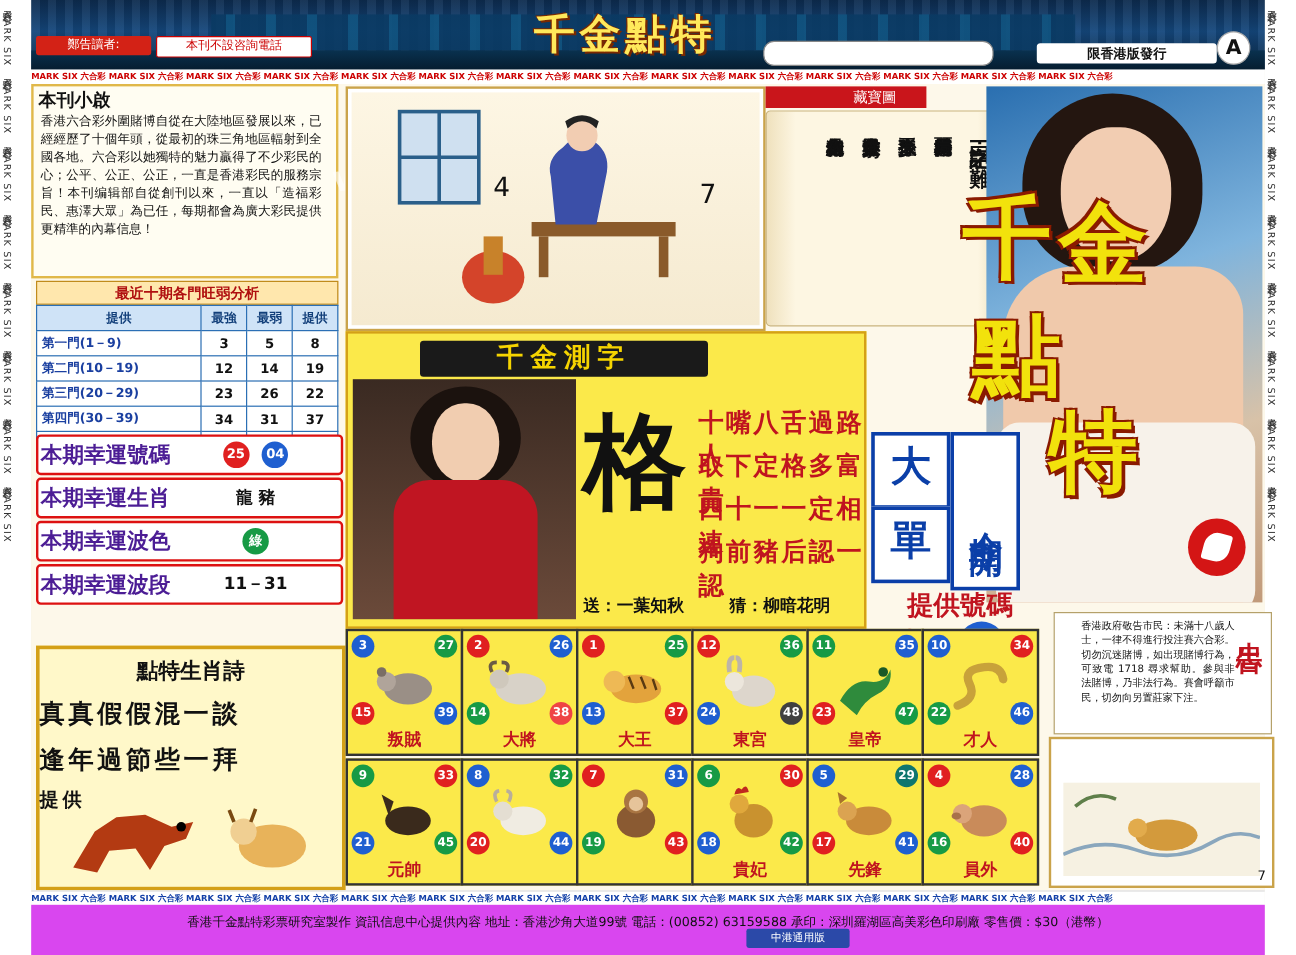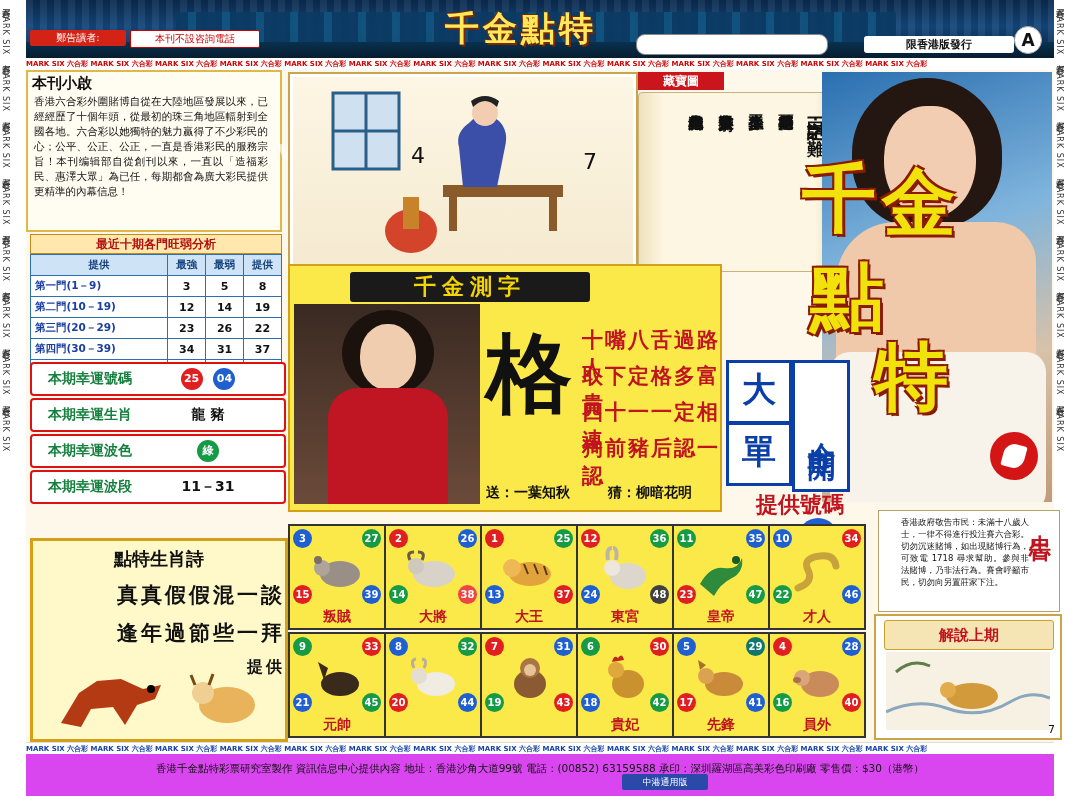--- a/index.html
+++ b/index.html
@@ -59,65 +59,65 @@
      font-weight:bold;color:#b01010;line-height:18px;}
   table.st{border-collapse:collapse;width:252px;font-size:11px;}
   table.st th,table.st td{border:1px solid #2b6fb5;text-align:center;height:18px;color:#111;}
   table.st th{background:#cfe3f7;color:#123f7a;font-weight:bold;font-size:10.5px;}
   table.st td.lbl{background:#fff;color:#1a3fa0;font-weight:bold;font-size:10.5px;text-align:left;padding-left:4px;}
   table.st td.val{background:#fff;font-weight:bold;color:#111;}
 
   
   .lrow{position:absolute;left:4px;width:252px;height:30px;border:2px solid #d11;background:#fff;
      border-radius:4px;display:flex;align-items:center;}
-  .lrow .lbl{font-size:14px;font-weight:bold;color:#15803d;padding-left:16px;white-space:nowrap;}
+  .lrow .lbl{font-size:18px;font-weight:bold;color:#4c1d95;padding-left:2px;white-space:nowrap;}
   .lrow .vals{flex:1;text-align:center;font-size:14px;font-weight:bold;color:#111;}
   .ball{display:inline-block;width:22px;height:22px;border-radius:50%;color:#fff;font-size:11px;
      line-height:22px;text-align:center;font-weight:bold;margin:0 3px;}
   .ball.red{background:#e02020;}
   .ball.blue{background:#1f5fd0;}
   .ball.green{background:#179a45;}
 
   
   #poem{position:absolute;left:4px;top:468px;width:252px;height:198px;background:#fff8c9;border:3px solid #d4a017;}
   .poem-title{position:absolute;left:0;top:6px;width:100%;text-align:center;font-size:18px;font-weight:bold;color:#111;}
-  .poem-line{position:absolute;left:0;width:100%;text-align:right;font-size:21px;font-weight:bold;color:#111;
+  .poem-line{position:absolute;left:0;width:100%;text-align:left;font-size:21px;font-weight:bold;color:#111;
      letter-spacing:3px;}
   .horse{position:absolute;left:18px;bottom:6px;width:120px;height:70px;}
   .goat{position:absolute;right:20px;bottom:8px;width:78px;height:62px;}
 
   
   #illus{position:absolute;left:262px;top:2px;width:346px;height:200px;background:#ffffff;border:2px solid #caa34a;}
   #illus .scene{position:absolute;inset:3px;background:linear-gradient(180deg,#fdf6e4,#f5ead0);}
 
   
   #riddle{position:absolute;left:612px;top:22px;width:200px;height:178px;
      background:linear-gradient(90deg,#efe1bd,#fdf6e2 12%,#fdf6e2 88%,#e6d6ad);
      border:1px solid #c9b37c;border-radius:4px;}
   .riddle-tag{position:absolute;left:612px;top:2px;width:86px;height:18px;background:#c9151b;color:#fff;
-     font-size:12px;font-weight:bold;text-align:center;line-height:18px;}
+     font-size:12px;font-weight:normal;text-align:center;line-height:18px;padding-left:48px;}
   .rv{position:absolute;writing-mode:vertical-rl;text-orientation:upright;font-size:15px;color:#111;
      line-height:19px;font-weight:bold;}
 
   
   #lady{position:absolute;right:2px;top:2px;width:230px;height:430px;
      background:linear-gradient(160deg,#2a6fb0,#7fb4dd 40%,#d8c2a8 70%,#c19a7a);overflow:hidden;}
   #lady .hair{position:absolute;left:30px;top:6px;width:150px;height:150px;background:#241610;border-radius:50% 50% 44% 44%;}
   #lady .face{position:absolute;left:62px;top:34px;width:92px;height:112px;background:#f2cdb2;border-radius:46% 46% 50% 50%;}
   #lady .body{position:absolute;left:14px;top:150px;width:200px;height:290px;background:#f0c9ab;border-radius:60px 40px 0 0;}
   #lady .towel{position:absolute;left:8px;top:280px;width:216px;height:160px;background:#f7f2ea;border-radius:20px;}
   #lady .hkflag{position:absolute;right:14px;bottom:22px;width:48px;height:48px;border-radius:50%;background:#d41515;}
   #lady .hkflag:after{content:"";position:absolute;left:13px;top:12px;width:22px;height:24px;background:#fff;
      border-radius:50% 10% 50% 10%;transform:rotate(15deg);}
 
   .bigchar{position:absolute;font-size:74px;font-weight:bold;color:#f2e20c;
      text-shadow:3px 3px 0 #8a1a00,-2px -2px 0 #8a1a00,2px -2px 0 #8a1a00,-2px 2px 0 #8a1a00;}
 
   
-  #ceshi{position:absolute;left:262px;top:194px;width:430px;height:244px;background:#fbe94a;border:2px solid #d4a017;}
+  #ceshi{position:absolute;left:262px;top:206px;width:430px;height:244px;background:#fbe94a;border:2px solid #d4a017;}
   .ceshi-title{position:absolute;left:60px;top:6px;width:240px;height:30px;background:#1a1a1a;color:#f5d400;
      font-size:22px;font-weight:bold;text-align:center;line-height:30px;letter-spacing:6px;border-radius:3px;}
   .ceshi-girl{position:absolute;left:4px;top:38px;width:186px;height:200px;background:linear-gradient(180deg,#3a2a22,#6b4a3a);overflow:hidden;}
   .ceshi-girl .g-hair{position:absolute;left:48px;top:6px;width:92px;height:86px;background:#1b120e;border-radius:50%;}
   .ceshi-girl .g-face{position:absolute;left:66px;top:20px;width:56px;height:66px;background:#f1cdb0;border-radius:48%;}
   .ceshi-girl .g-dress{position:absolute;left:34px;top:84px;width:120px;height:116px;background:#c01522;border-radius:30px 30px 0 0;}
   .ceshi-big{position:absolute;left:196px;top:64px;font-size:86px;font-weight:bold;color:#111;line-height:86px;}
   .ceshi-line{position:absolute;left:292px;font-size:21px;font-weight:bold;color:#c0141f;letter-spacing:2px;}
   .ceshi-foot{position:absolute;left:196px;bottom:8px;font-size:14px;color:#111;font-weight:bold;}
 
@@ -511,21 +511,20 @@
         <svg class="zpic" viewBox="0 0 54 52">
             <ellipse cx="30" cy="32" rx="19" ry="13" fill="#c98b5a"></ellipse>
             <circle cx="12" cy="26" r="8" fill="#dba47a"></circle>
             <ellipse cx="7" cy="28" rx="4" ry="3" fill="#a8714a"></ellipse>
           </svg>
         <span class="zname">員外</span>
       </div>
     </div>
 
     <div id="jieshuo">
-      <div class="js-banner">解說上期</div>
       <svg style="position:absolute;left:10px;top:36px;" width="164" height="78" viewBox="0 0 164 78">
         <rect x="0" y="0" width="164" height="78" fill="#f6f1e2"></rect>
         <path d="M0 60 q30 -14 60 -4 q34 12 64 -6 q20 -12 40 -4" stroke="#8aa7bd" stroke-width="3" fill="none"></path>
         <ellipse cx="86" cy="44" rx="26" ry="13" fill="#d39a3c"></ellipse>
         <circle cx="62" cy="38" r="8" fill="#e2ab4c"></circle>
         <path d="M10 20 q16 -14 34 -6" stroke="#5f7f4a" stroke-width="3" fill="none"></path>
       </svg>
       <div class="js-num">7</div>
     </div>
 

